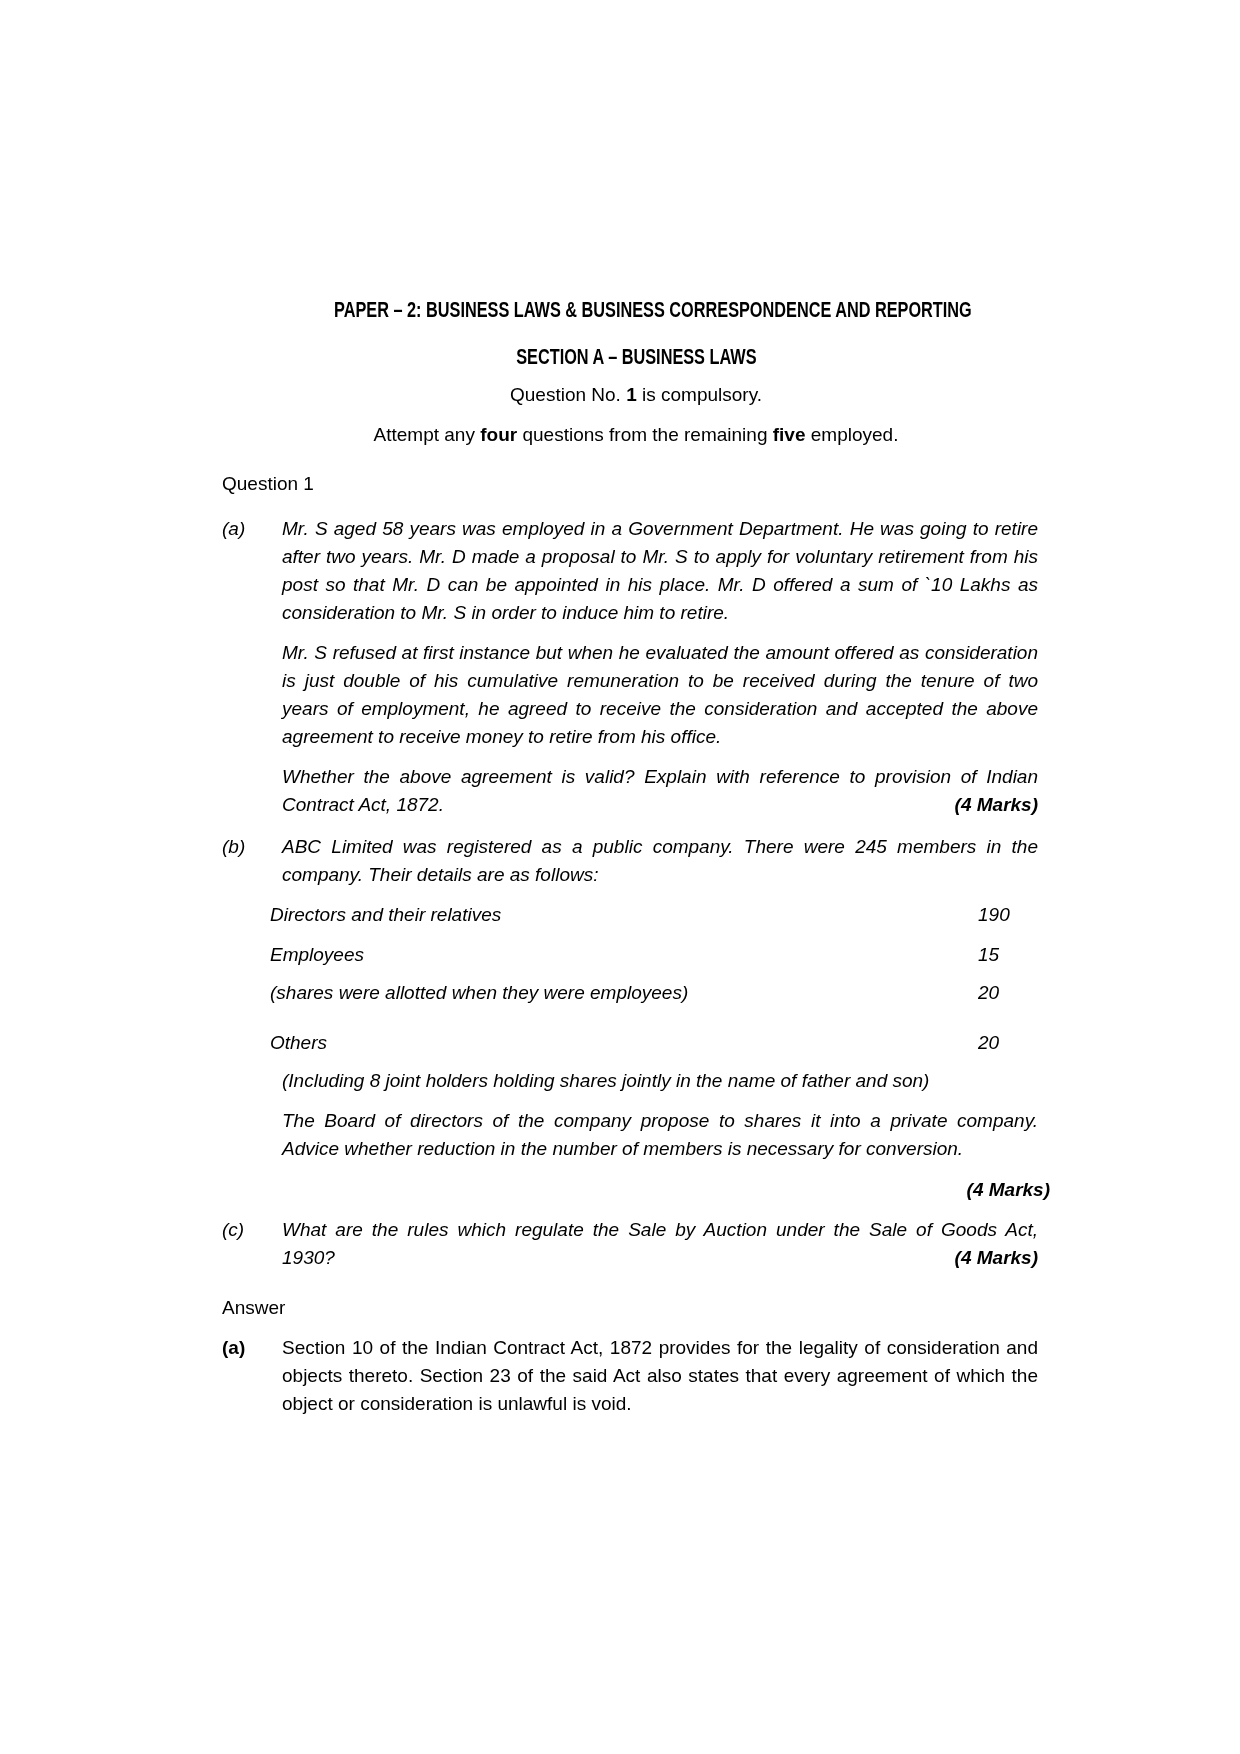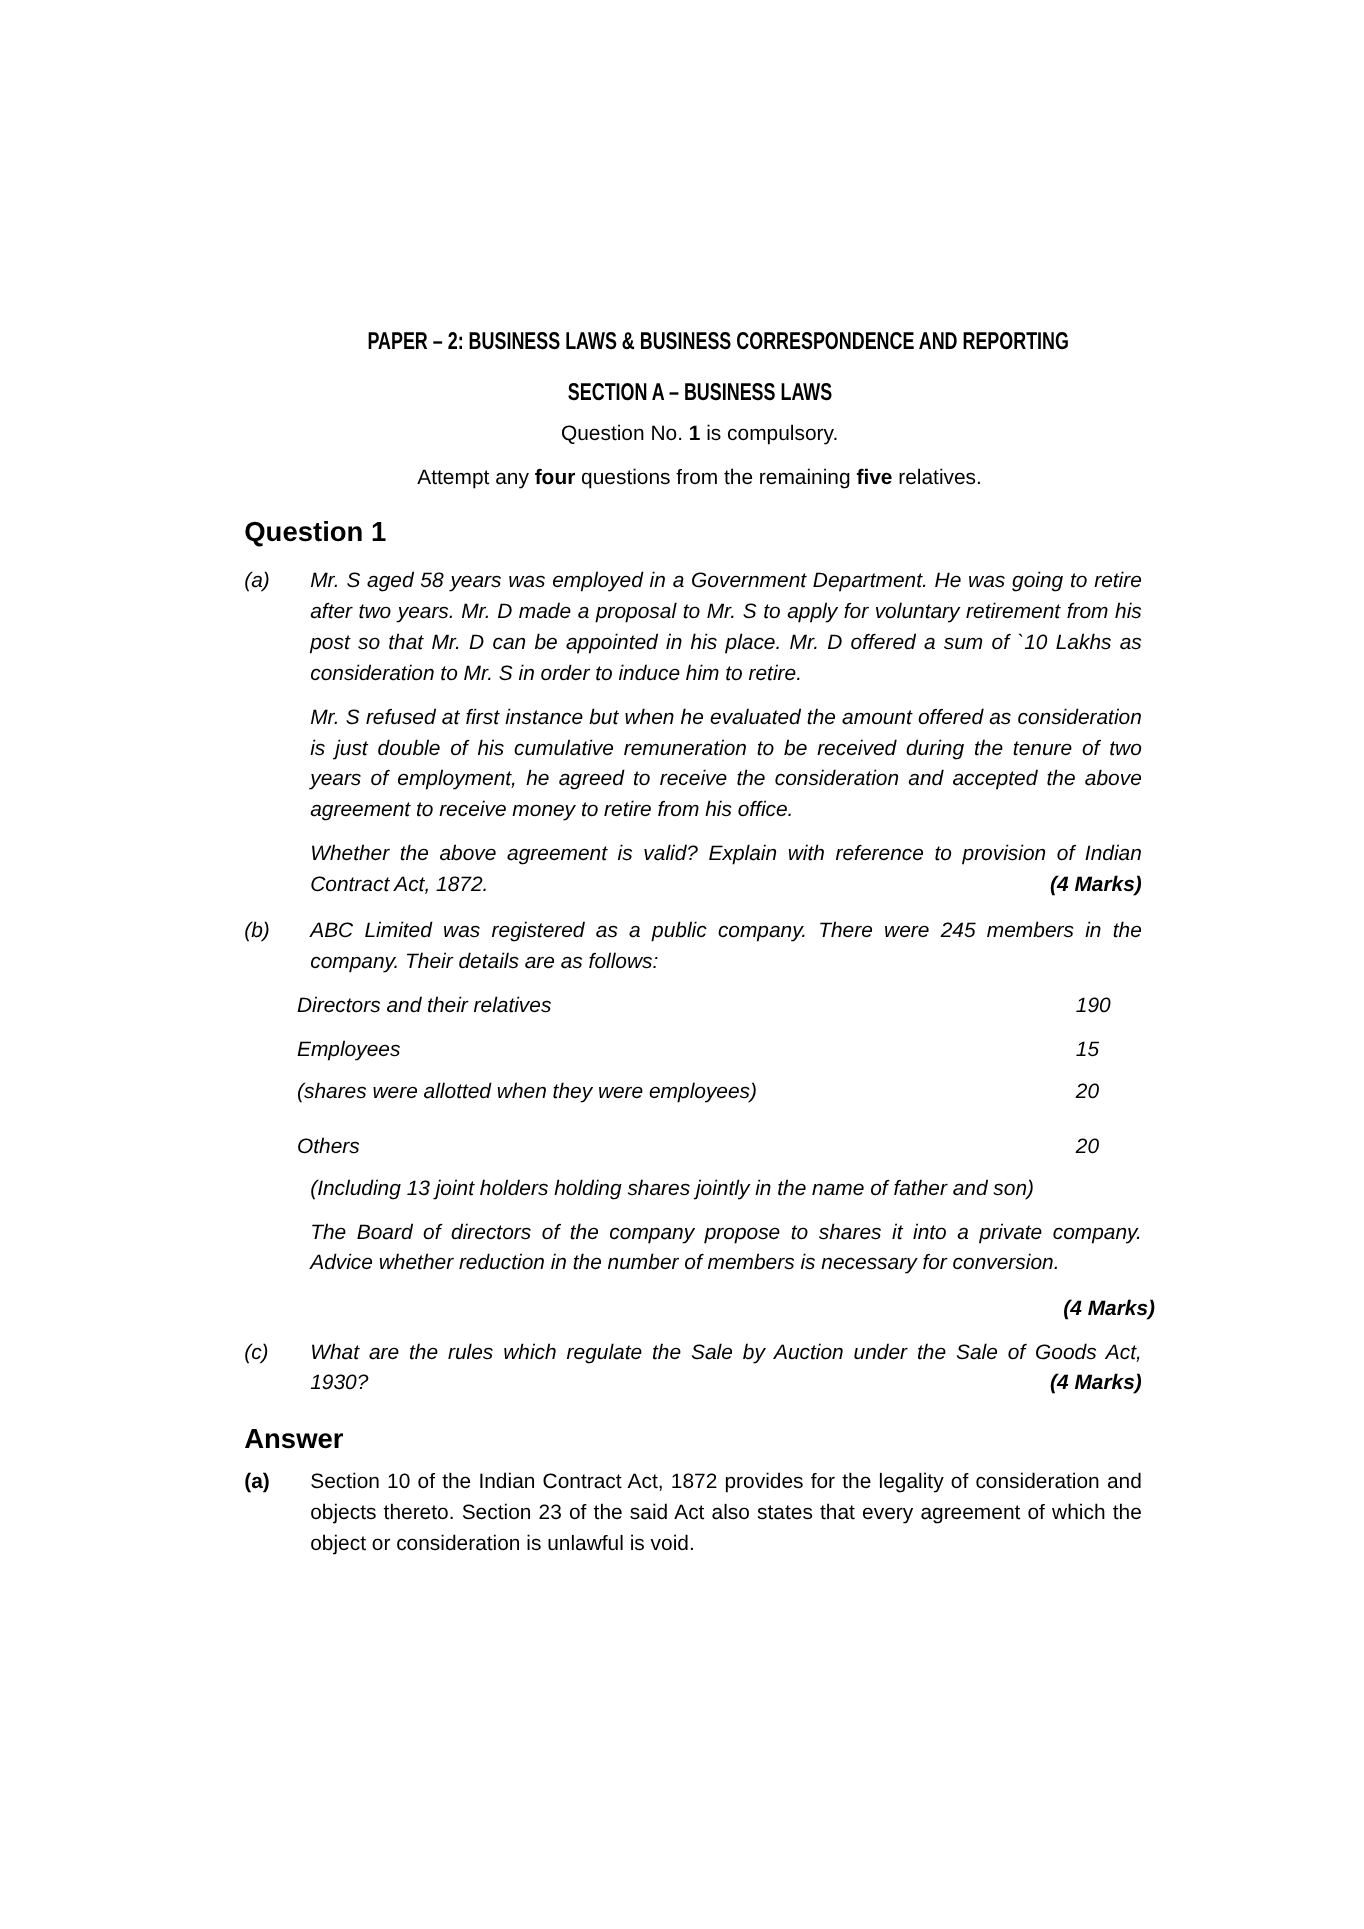--- a/index.html
+++ b/index.html
@@ -32,22 +32,22 @@
     transform: scaleX(0.74);
     transform-origin: 50% 50%;
   }
   .note {
     text-align: center;
     font-size: 19px;
     line-height: 24px;
   }
   .b { font-weight: bold; }
   .subhead {
-    font-weight: bold;
-    font-size: 25px;
+    font-weight: normal;
+    font-size: 19px;
     line-height: 24px;
   }
   
   .qitem {
     position: relative;
     padding-left: 48px;
     font-size: 19px;
   }
   .qitem.it { font-style: italic; }
   .qlabel {
@@ -86,21 +86,21 @@
 
     <div class="doc-title" style="margin-top:23px">
       <span class="cx">SECTION A – BUSINESS LAWS</span>
     </div>
 
     <div class="note" style="margin-top:14px">
       <span>Question No. </span><span class="b">1</span><span> is compulsory.</span>
     </div>
 
     <div class="note" style="margin-top:16px">
-      <span>Attempt any </span><span class="b">four</span><span> questions from the remaining </span><span class="b">five</span><span> relatives.</span>
+      <span>Attempt any </span><span class="b">four</span><span> questions from the remaining </span><span class="b">five</span><span> employed.</span>
     </div>
 
     <div class="subhead" style="margin-top:25px">Question 1</div>
 
     <div class="qitem it" style="margin-top:19px">
       <span class="qlabel">(a)</span>
       <p class="jp">Mr. S aged 58 years was employed in a Government Department.  He was going to retire after two years.  Mr. D made a proposal to Mr. S to apply for voluntary retirement from his post so that Mr. D can be appointed in his place.  Mr. D offered a sum of `10 Lakhs as consideration to Mr. S in order to induce him to retire.</p>
       <p class="jp" style="margin-top:10px">Mr. S refused at first instance but when he evaluated the amount offered as consideration is just double of his cumulative remuneration to be received during the tenure of two years of employment, he agreed to receive the consideration and accepted the above agreement to receive money to retire from his office.</p>
       <p class="jp" style="margin-top:10px">
         <span>Whether the above agreement is valid?  Explain with reference to provision of Indian Contract Act, 1872.</span>
@@ -122,21 +122,21 @@
       </div>
       <div class="row" style="margin-top:10px">
         <span>(shares were allotted when they were employees)</span>
         <span class="rval">20</span>
       </div>
       <div class="row" style="margin-top:22px">
         <span>Others</span>
         <span class="rval">20</span>
       </div>
 
-      <p class="jp" style="margin-top:10px">(Including 13 joint holders holding shares jointly in the name of father and son)</p>
+      <p class="jp" style="margin-top:10px">(Including 8 joint holders holding shares jointly in the name of father and son)</p>
       <p class="jp" style="margin-top:10px">The Board of directors of the company propose to shares it into a private company. Advice whether reduction in the number of members is necessary for conversion.</p>
       <div class="marks-line" style="margin-top:13px">(4 Marks)</div>
     </div>
 
     <div class="qitem it" style="margin-top:10px">
       <span class="qlabel">(c)</span>
       <p class="jp">
         <span>What are the rules which regulate the Sale by Auction under the Sale of Goods Act, 1930?</span>
         <span class="marks abs">(4 Marks)</span>
       </p>

